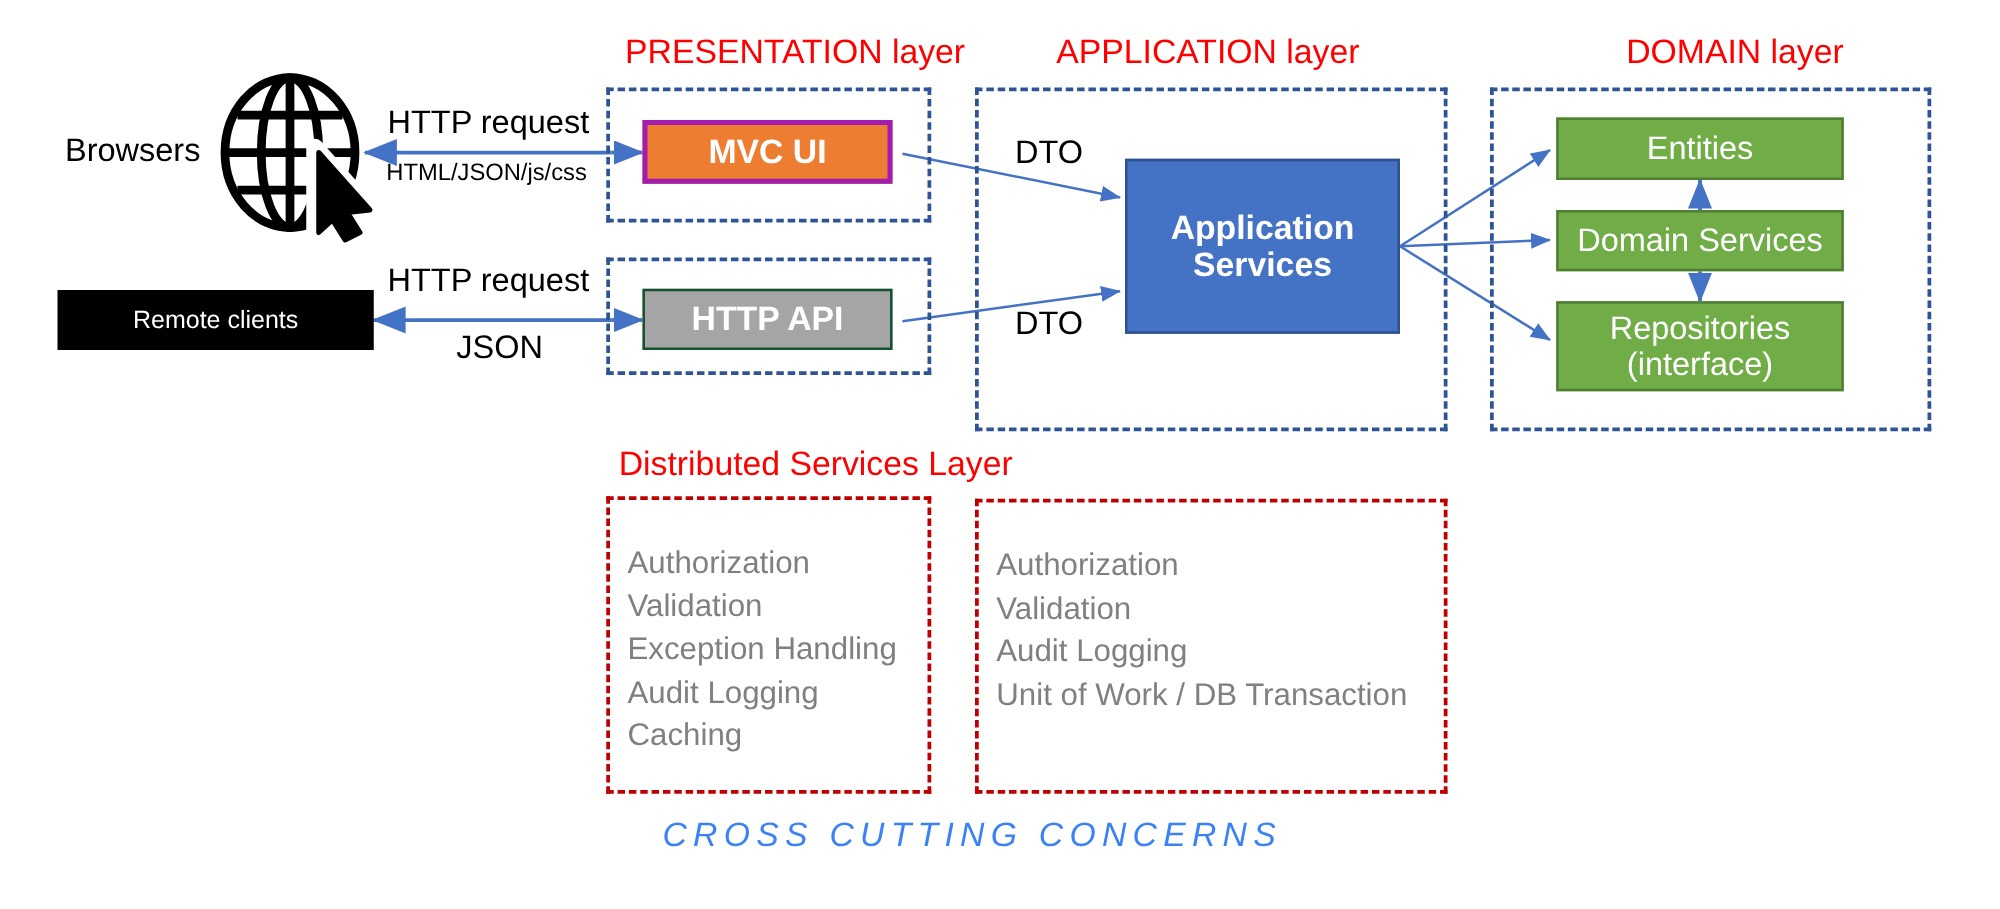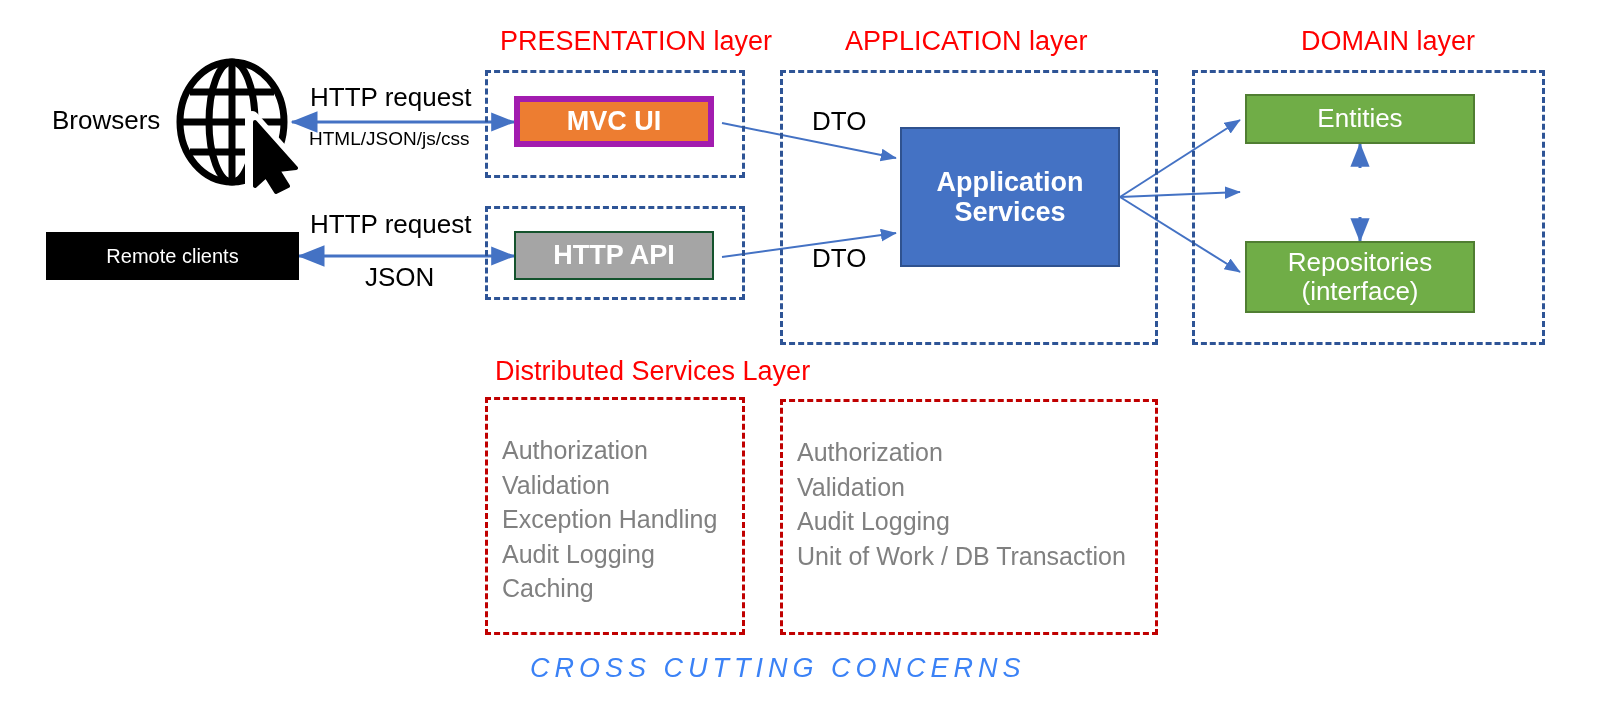--- a/index.html
+++ b/index.html
@@ -56,21 +56,21 @@
     box-sizing: border-box;
     display: flex;
     align-items: center;
     justify-content: center;
     text-align: center;
     color: #ffffff;
     line-height: 1.12;
   }
   .node-mvc {
     background: #ED7D31;
-    border: 6px solid #a21caf;
+    border: 4px solid #a21caf;
     font-weight: bold;
     font-size: 27px;
   }
   .node-api {
     background: #A5A5A5;
     border: 2px solid #14532d;
     font-weight: bold;
     font-size: 27px;
   }
   .node-app {
@@ -195,20 +195,21 @@
 
   <div class="node node-mvc" style="left:514px; top:96px; width:200px; height:51px;">MVC UI</div>
 
   <div class="node node-api" style="left:514px; top:231px; width:200px; height:49px;">HTTP API</div>
 
   <div class="layer-title" style="left:495px; top:308px; width:240px;margin-top:48px;">Distributed Services Layer</div>
 
   <div class="node node-app" style="left:900px; top:127px; width:220px; height:140px;">Application Services</div>
 
   <div class="node node-green" style="left:1245px; top:94px; width:230px; height:50px;">Entities</div>
+  <div class="node node-green" style="left:1245px; top:168px; width:230px; height:49px;">Domain Services</div>
   <div class="node node-green" style="left:1245px; top:241px; width:230px; height:72px;">Repositories (interface)</div>
 
   <div class="cc-box" style="left:485px; top:397px; width:260px; height:238px;">
     <div class="cc-list" style="left:14px; top:33px;">
       <div>Authorization</div>
       <div>Validation</div>
       <div>Exception Handling</div>
       <div>Audit Logging</div>
       <div>Caching</div>
     </div>

